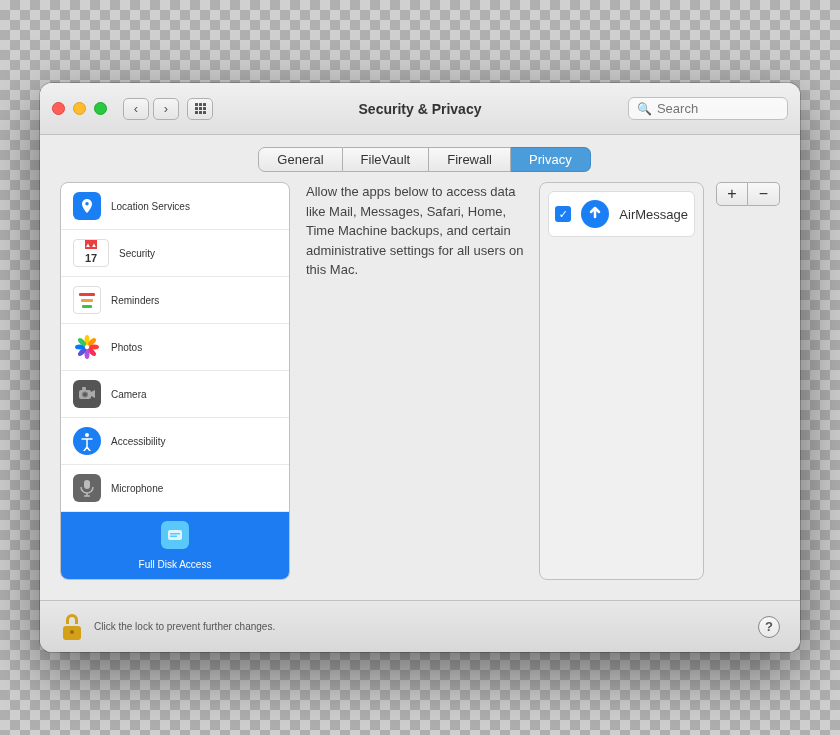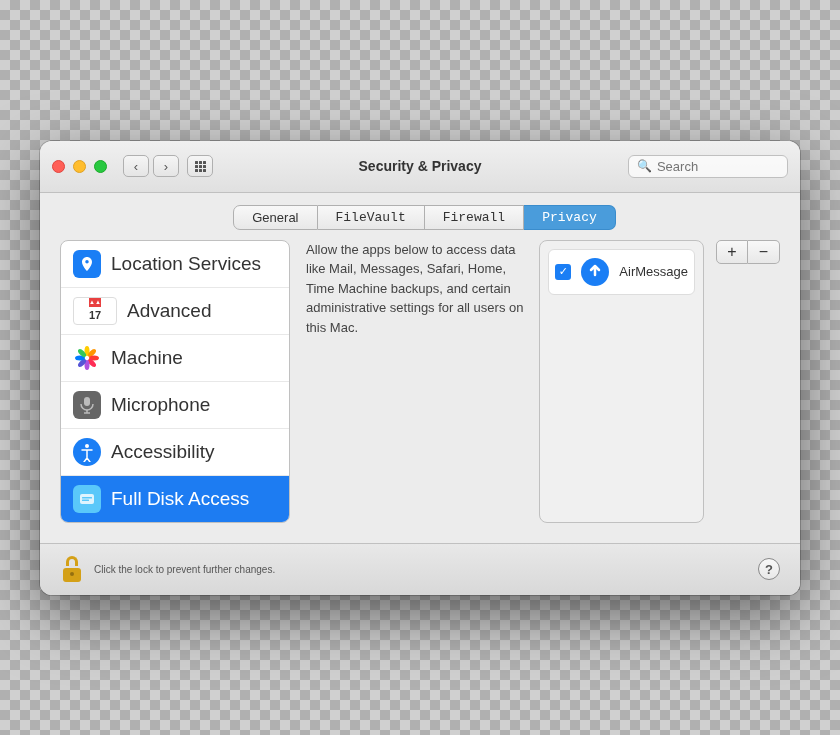--- a/index.html
+++ b/index.html
@@ -153,21 +153,21 @@
       padding: 4px 18px;
       font-size: 13px;
       border: 1px solid #b0b0b0;
       cursor: pointer;
       background: linear-gradient(to bottom, #f8f8f8, #e8e8e8);
       color: #333;
     }
 
     .tab:first-child { border-radius: 7px 0 0 7px; }
     .tab:last-child { border-radius: 0 7px 7px 0; }
-    .tab + .tab { border-left: none; font-family: Liberation Mono, monospace; }
+    .tab + .tab { border-left: none; }
 
     .tab.active {
       background: #4a9cdb;
       border-color: #3a8ccc;
       color: white;
     }
 
     
     .content {
       display: flex;
@@ -187,32 +187,32 @@
 
     .sidebar-item {
       display: flex;
       align-items: center;
       padding: 9px 12px;
       cursor: pointer;
       gap: 10px;
       border-bottom: 1px solid #e8e8e8;
     }
 
-    .sidebar-item:last-child { border-bottom: none; }
+    .sidebar-item:last-child { border-bottom: none; flex-direction: column; }
 
     .sidebar-item.active {
       background: #1d7cf2;
     }
 
     .sidebar-item.active .item-label {
       color: white;
     }
 
     .item-label {
-      font-size: 19px;
+      font-size: 10px;
       color: #333;
     }
 
     .item-icon {
       width: 28px;
       height: 28px;
       border-radius: 6px;
       display: flex;
       align-items: center;
       justify-content: center;
@@ -450,70 +450,90 @@
         <div class="item-icon icon-location">
           <svg width="18" height="18" viewBox="0 0 18 18" fill="none">
             <path d="M9 2C6.24 2 4 4.24 4 7c0 4 5 9 5 9s5-5 5-9c0-2.76-2.24-5-5-5zm0 6.5A1.5 1.5 0 1 1 9 5a1.5 1.5 0 0 1 0 3.5z" fill="white"></path>
           </svg>
         </div>
         <span class="item-label">Location Services</span>
       </div>
 
 
       <div class="sidebar-item">
-        <div class="item-icon" style="padding:0; overflow:hidden; border-radius:4px; border:1px solid #ddd; background:white; width:44px; height:28px; display:flex; flex-direction:column;">
+        <div class="item-icon" style="padding:0; overflow:hidden; border-radius:4px; border:1px solid #ddd; background:white; width:36px; height:28px; display:flex; flex-direction:column;">
           <div style="background:#e84040; height:9px; display:flex; align-items:center; justify-content:center;">
             <span style="font-size:6px; color:white; font-weight:700;">▲▲</span>
           </div>
           <div style="flex:1; display:flex; align-items:center; justify-content:center; font-size:11px; font-weight:700; color:#333;">17</div>
         </div>
-        <span class="item-label">Advanced</span>
-      </div>
-
+        <span class="item-label">Security</span>
+      </div>
+
+      <div class="sidebar-item">
+        <div class="item-icon" style="background:white; border:1px solid #ddd; border-radius:4px; display:flex; flex-direction:column; justify-content:center; padding:3px 5px; gap:3px; overflow:hidden;">
+          <div style="height:3px; background:#e84040; border-radius:1px; width:100%;"></div>
+          <div style="height:3px; background:#e8a040; border-radius:1px; width:80%;"></div>
+          <div style="height:3px; background:#40c040; border-radius:1px; width:60%;"></div>
+        </div>
+        <span class="item-label">Reminders</span>
+      </div>
 
       <div class="sidebar-item">
         <div class="item-icon" style="background:white; border-radius:50%; overflow:hidden; border:none;">
           <svg width="28" height="28" viewBox="0 0 28 28">
             <circle cx="14" cy="14" r="14" fill="white"></circle>
             <g transform="translate(14,14)">
               <ellipse cx="0" cy="-7" rx="2.5" ry="5" fill="#FFCC00" transform="rotate(0)"></ellipse>
               <ellipse cx="0" cy="-7" rx="2.5" ry="5" fill="#FF9500" transform="rotate(45)"></ellipse>
               <ellipse cx="0" cy="-7" rx="2.5" ry="5" fill="#FF3B30" transform="rotate(90)"></ellipse>
               <ellipse cx="0" cy="-7" rx="2.5" ry="5" fill="#FF2D55" transform="rotate(135)"></ellipse>
               <ellipse cx="0" cy="-7" rx="2.5" ry="5" fill="#AF52DE" transform="rotate(180)"></ellipse>
               <ellipse cx="0" cy="-7" rx="2.5" ry="5" fill="#5856D6" transform="rotate(225)"></ellipse>
               <ellipse cx="0" cy="-7" rx="2.5" ry="5" fill="#007AFF" transform="rotate(270)"></ellipse>
               <ellipse cx="0" cy="-7" rx="2.5" ry="5" fill="#34C759" transform="rotate(315)"></ellipse>
             </g>
           </svg>
         </div>
-        <span class="item-label">Machine</span>
-      </div>
-
+        <span class="item-label">Photos</span>
+      </div>
+
+      <div class="sidebar-item">
+        <div class="item-icon icon-camera">
+          <svg width="18" height="14" viewBox="0 0 18 14">
+            <rect x="1" y="3" width="12" height="9" rx="2" fill="#aaa"></rect>
+            <circle cx="7" cy="7.5" r="3" fill="#777"></circle>
+            <circle cx="7" cy="7.5" r="1.5" fill="#555"></circle>
+            <polygon points="13,5 17,3 17,11 13,9" fill="#aaa"></polygon>
+            <rect x="4" y="0" width="4" height="3" rx="1" fill="#aaa"></rect>
+          </svg>
+        </div>
+        <span class="item-label">Camera</span>
+      </div>
+
+      <div class="sidebar-item">
+        <div class="item-icon" style="background:#1a7ef5; border-radius:50%;">
+          <svg width="20" height="20" viewBox="0 0 20 20">
+            <circle cx="10" cy="4" r="2" fill="white"></circle>
+            <path d="M5 8h10M10 8v8M7 20l3-4 3 4" stroke="white" stroke-width="1.5" fill="none" stroke-linecap="round"></path>
+          </svg>
+        </div>
+        <span class="item-label">Accessibility</span>
+      </div>
 
       <div class="sidebar-item">
         <div class="item-icon icon-microphone">
           <svg width="16" height="18" viewBox="0 0 16 18">
             <rect x="5" y="1" width="6" height="9" rx="3" fill="#bbb"></rect>
             <path d="M2 8c0 3.3 2.7 6 6 6s6-2.7 6-6" stroke="#bbb" stroke-width="1.5" fill="none"></path>
             <line x1="8" y1="14" x2="8" y2="17" stroke="#bbb" stroke-width="1.5"></line>
             <line x1="5" y1="17" x2="11" y2="17" stroke="#bbb" stroke-width="1.5"></line>
           </svg>
         </div>
         <span class="item-label">Microphone</span>
-      </div>
-
-      <div class="sidebar-item">
-        <div class="item-icon" style="background:#1a7ef5; border-radius:50%;">
-          <svg width="20" height="20" viewBox="0 0 20 20">
-            <circle cx="10" cy="4" r="2" fill="white"></circle>
-            <path d="M5 8h10M10 8v8M7 20l3-4 3 4" stroke="white" stroke-width="1.5" fill="none" stroke-linecap="round"></path>
-          </svg>
-        </div>
-        <span class="item-label">Accessibility</span>
       </div>
 
       <div class="sidebar-item active">
         <div class="item-icon" style="background:#5ac8fa; border-radius:6px; display:flex; align-items:center; justify-content:center;">
           <svg width="18" height="18" viewBox="0 0 18 18">
             <rect x="2" y="4" width="14" height="10" rx="2" fill="rgba(255,255,255,0.8)"></rect>
             <rect x="4" y="7" width="10" height="1.5" rx="0.5" fill="#5ac8fa"></rect>
             <rect x="4" y="9.5" width="7" height="1.5" rx="0.5" fill="#5ac8fa"></rect>
           </svg>
         </div>

